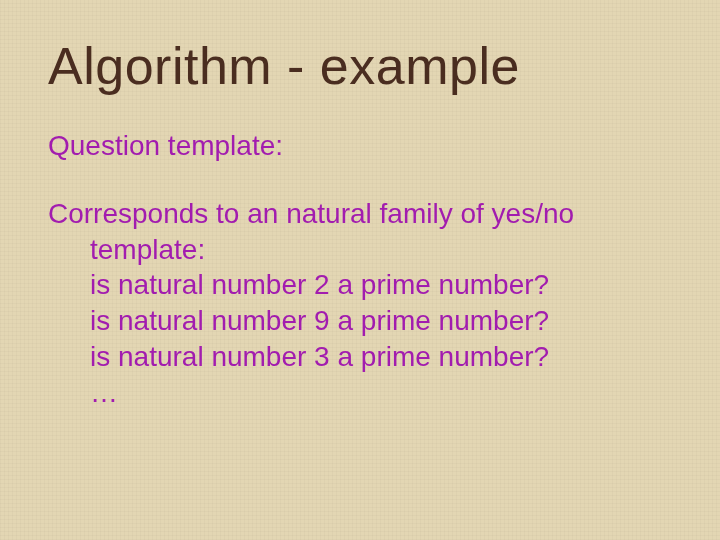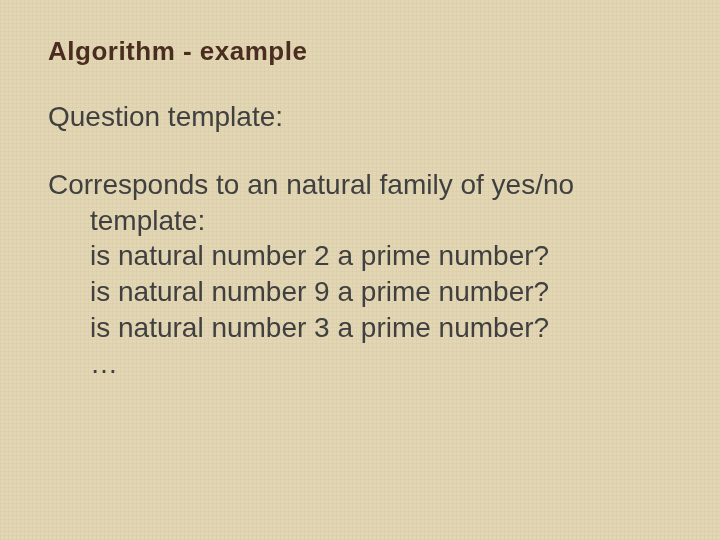--- a/index.html
+++ b/index.html
@@ -18,30 +18,30 @@
     color: #000;
   }
   .slide {
     box-sizing: border-box;
     padding: 36px 40px 40px 48px;
     width: 100%;
     height: 100%;
     position: relative;
   }
   .title {
-    font-size: 26px;
-    font-weight: bold;
+    font-size: 52px;
+    font-weight: normal;
     color: #4a2d20;
     margin: 0 0 32px 0;
     letter-spacing: 0.5px;
   }
   .body {
     font-size: 28px;
     line-height: 1.28;
-    color: #404040;
+    color: #a21caf;
   }
   .para {
     margin-bottom: 32px;
   }
   .indent {
     display: block;
     margin-left: 42px;
   }
   em.var {
     font-style: italic;

